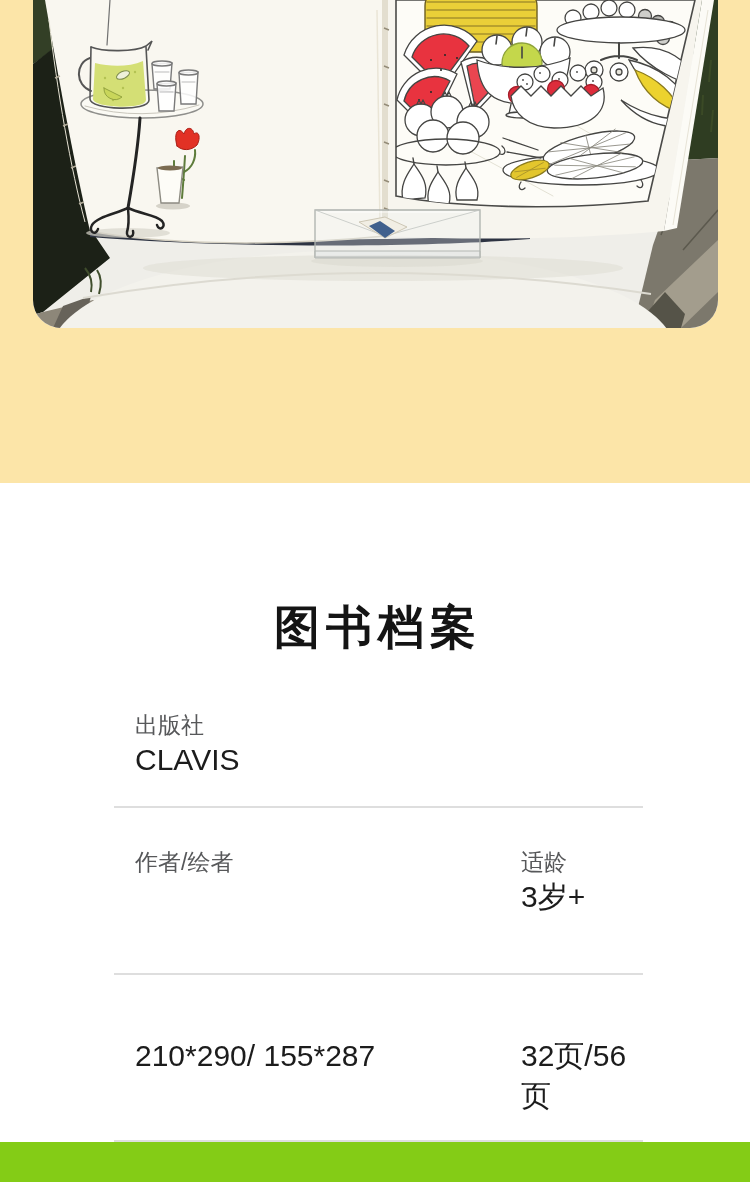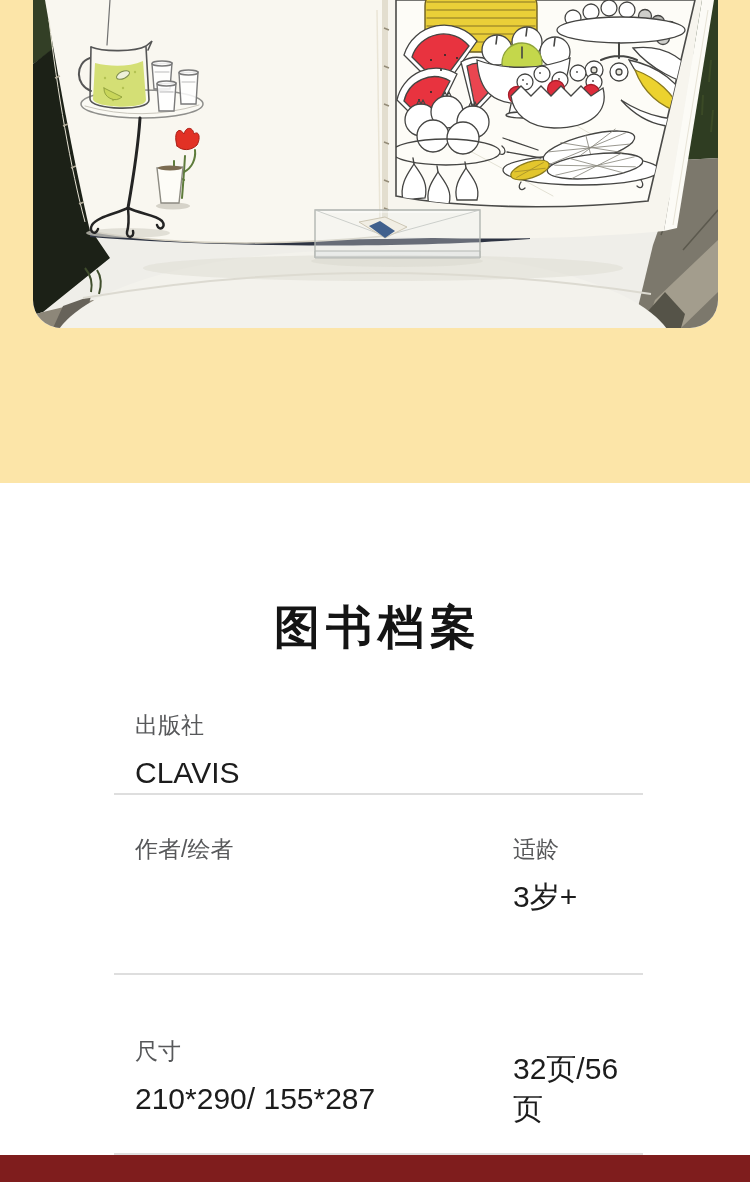--- a/index.html
+++ b/index.html
@@ -1,46 +1,46 @@
 <!DOCTYPE html>
 <html><head>
 <meta charset="utf-8">
 <style>
   html,body { margin:0; padding:0; background:#ffffff; }
   .screen {
     position:relative; width:750px; height:1182px; overflow:hidden;
-    background:#7f1d1d;
+    background:#84cc16;
     font-family:"Liberation Sans","DejaVu Sans",sans-serif;
   }
   
   .hero { position:absolute; top:0; left:0; width:750px; height:483px; background:#fce5a8; }
   .photo {
     position:absolute; left:33px; top:0; width:685px; height:328px;
     border-radius:0 0 28px 28px; overflow:hidden; background:#efeee9;
   }
   .photo svg { display:block; width:685px; height:328px; }
   .edge-sliver { position:absolute; right:0; top:483px; width:3px; height:13px; background:#fce5a8; }
   
   .profile { position:absolute; top:483px; left:0; width:750px; background:#ffffff; }
   .title {
     margin:0; padding-top:121px; text-align:center;
     font-family:"DejaVu Sans","Liberation Sans",sans-serif;
     font-size:46px; line-height:46px; font-weight:900; color:#141414;
     letter-spacing:6px; text-indent:6px;
   }
   .info { width:529px; margin:60px 107px 0 114px; }
   .row { padding-left:21px; border-bottom:2px solid #dedede; }
-  .row-1 { }
+  .row-1 { padding-bottom:26px; }
   .row-2 { padding-top:39px; padding-bottom:56px; }
   .row-3 { padding-top:61px; padding-bottom:24px; }
-  .two-col { display:flex; }
+  .two-col { display:flex;gap:8px; }
   .field-main { width:378px; flex:none; }
   .field-side { flex:1; }
   .label { font-size:23px; line-height:30px; color:#57585a; }
-  .value { margin-top:13px; font-size:30px; line-height:40px; color:#1c1c1c; }
+  .value { font-size:30px; line-height:40px; color:#1c1c1c; }
 </style>
 </head>
 <body>
 
 <div class="screen">
 
   <section class="hero">
     <div class="photo">
       <svg viewBox="0 0 685 328" aria-hidden="true">
 
@@ -274,21 +274,20 @@
           <div class="label">作者/绘者</div>
         </div>
         <div class="field field-side">
           <div class="label">适龄</div>
           <div class="value">3岁+</div>
         </div>
       </div>
 
       <div class="row row-3 two-col">
         <div class="field field-main">
-          <div class="label">尺寸</div>
           <div class="value">210*290/ 155*287</div>
         </div>
         <div class="field field-side">
           <div class="value">32页/56页</div>
         </div>
       </div>
 
     </div>
   </section>
 </div>

